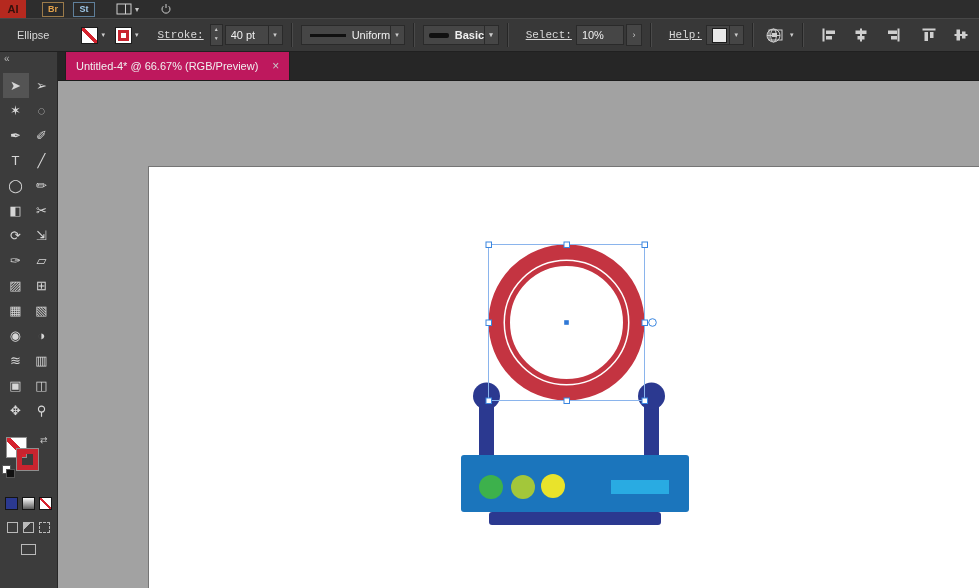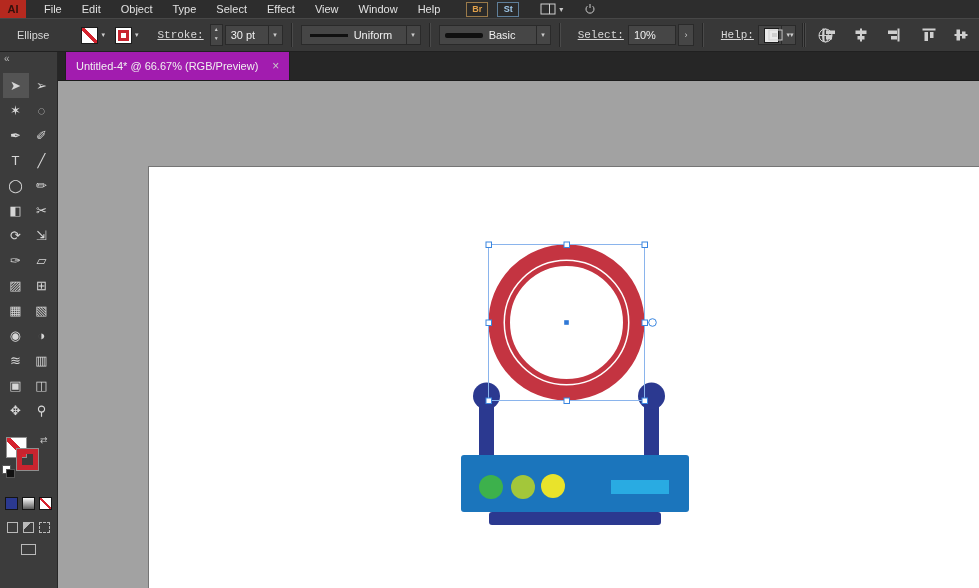--- a/index.html
+++ b/index.html
@@ -46,21 +46,21 @@
             align-items:center;justify-content:center;color:#ccc;font-size:9px;margin-left:2px;}
   .style-chip{width:13px;height:13px;background:#e9e9e9;border:1px solid #1c1c1c;}
   .cb-right{position:absolute;left:765px;top:0;height:100%;display:flex;align-items:center;}
   .cb-icon{display:flex;align-items:center;justify-content:center;padding:0 3px;}
   .ai-grp-a{display:flex;gap:10px;margin-left:6px;}
   .ai-grp-b{display:flex;gap:10px;margin-left:14px;}
 
   
   .tabbar{position:absolute;left:57px;top:52px;right:0;height:28px;background:#262626;
           border-bottom:1px solid #1b1b1b;display:flex;align-items:stretch;z-index:4;}
-  .doc-tab{margin-left:8px;background:#a21caf;border-left:1px solid #1f1f1f;border-right:1px solid #1f1f1f;
+  .doc-tab{margin-left:8px;background:#be185d;border-left:1px solid #1f1f1f;border-right:1px solid #1f1f1f;
            display:flex;align-items:center;padding:11px 10px;color:#f0f0f0;}
   .tab-close{color:#c9c9c9;margin-left:14px;font-size:12px;cursor:default;}
 
   
   .toolpanel{position:absolute;left:0;top:52px;width:57px;bottom:0;background:#3c3c3c;
              border-right:1px solid #272727;z-index:5;}
   .tp-head{height:13px;display:flex;align-items:center;padding-left:4px;color:#b5b5b5;font-size:10px;}
   .tools{display:grid;grid-template-columns:26px 26px;justify-content:center;row-gap:0;margin-top:8px;}
   .tool{height:25px;display:flex;align-items:center;justify-content:center;color:#d6d6d6;
         font-size:13px;cursor:default;}
@@ -93,32 +93,20 @@
   .art-svg{position:absolute;left:0;top:0;width:922px;height:508px;}
   .handle{fill:#ffffff;stroke:#3a86e0;stroke-width:1;}
 </style>
 </head>
 <body>
 
 <div class="app" data-name="illustrator-window">
 
   <div class="menubar" data-name="menu-bar">
     <div class="logo" data-name="app-logo">AI</div>
-    <nav class="menus" data-name="menu-list">
-
-    <span class="menu-item" data-name="menu-item">File</span>
-        <span class="menu-item" data-name="menu-item">Edit</span>
-        <span class="menu-item" data-name="menu-item">Object</span>
-        <span class="menu-item" data-name="menu-item">Type</span>
-        <span class="menu-item" data-name="menu-item">Select</span>
-        <span class="menu-item" data-name="menu-item">Effect</span>
-        <span class="menu-item" data-name="menu-item">View</span>
-        <span class="menu-item" data-name="menu-item">Window</span>
-        <span class="menu-item" data-name="menu-item">Help</span>
-      </nav>
     <div class="quick" data-name="quick-buttons">
 
     <span class="badge" data-name="bridge-button">Br</span>
         <span class="badge" data-name="stock-button">St</span>
       </div>
     <span class="mb-gap"></span>
     <span class="cb-icon" data-name="arrange-documents-icon">
       <svg width="16" height="14" viewBox="0 0 16 14">
           <rect x="1" y="2" width="14" height="10" fill="none" stroke="#cfcfcf"></rect>
           <line x1="9.5" y1="2" x2="9.5" y2="12" stroke="#cfcfcf"></line>
@@ -147,35 +135,35 @@
         </span>
       <span class="chev" data-name="chevron-down-icon">▾</span>
     </span>
 
     <span class="cb-label link" data-name="stroke-panel-link">Stroke:</span>
     <span class="stepper" data-name="stroke-weight-stepper">
       <span data-name="stepper-up-icon">▲</span>
       <span data-name="stepper-down-icon">▼</span>
     </span>
     <span class="field" data-name="stroke-weight-select" style="width:58px;">
-      <span data-name="stroke-weight-value">30 pt</span>
+      <span data-name="stroke-weight-value">40 pt</span>
       <span class="fchev" data-name="chevron-down-icon" style="margin-left:auto;">▾</span>
     </span>
 
     <span class="vsep"></span>
 
-    <span class="field" data-name="width-profile-select" style="width:120px;padding-left:8px;">
+    <span class="field" data-name="width-profile-select" style="width:104px;padding-left:8px;">
       <span class="profile-line" data-name="width-profile-preview"></span>
       <span data-name="width-profile-value">Uniform</span>
       <span class="fchev" data-name="chevron-down-icon" style="margin-left:auto;">▾</span>
     </span>
 
     <span class="vsep"></span>
 
-    <span class="field" data-name="brush-definition-select" style="width:112px;">
+    <span class="field" data-name="brush-definition-select" style="width:76px;font-weight:bold;">
       <span class="brush-line" data-name="brush-preview"></span>
       <span data-name="brush-definition-value">Basic</span>
       <span class="fchev" data-name="chevron-down-icon" style="margin-left:auto;">▾</span>
     </span>
 
     <span class="vsep"></span>
 
     <span class="cb-label link" data-name="opacity-panel-link">Select:</span>
     <span class="field" data-name="opacity-select" style="width:48px;margin-left:4px;">
       <span data-name="opacity-value">10%</span>

